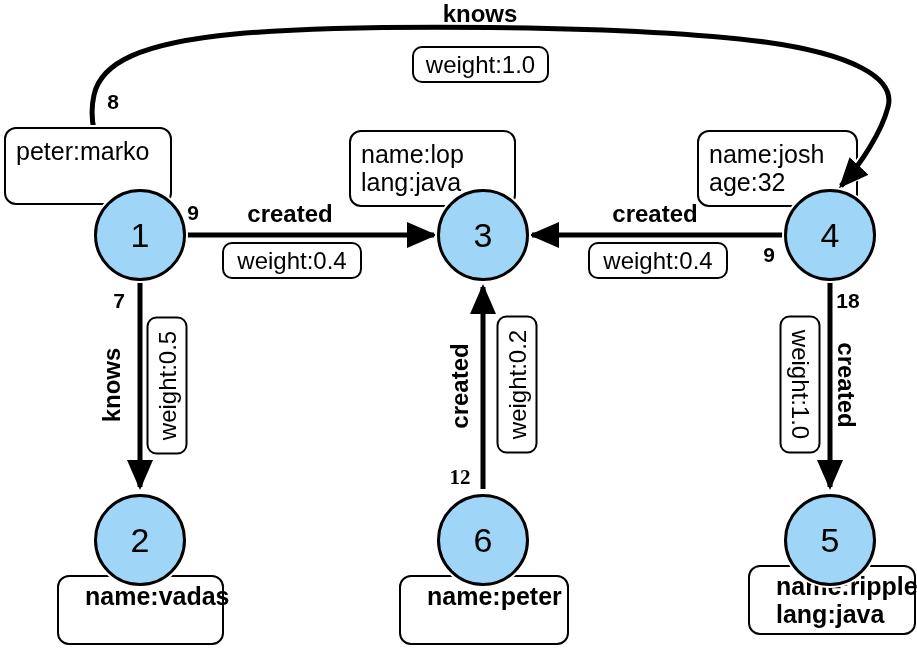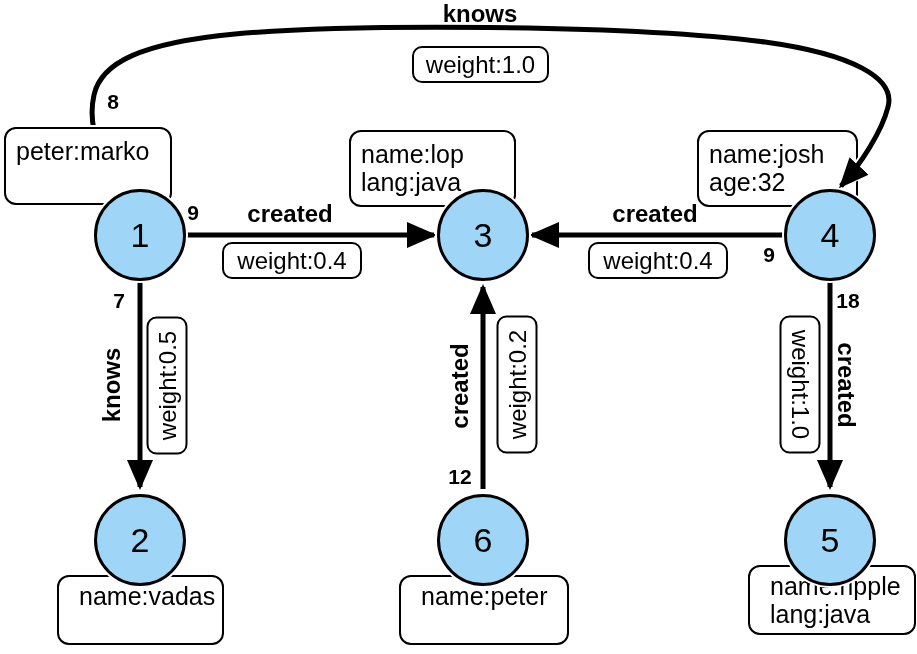--- a/index.html
+++ b/index.html
@@ -6,21 +6,21 @@
   .canvas{position:relative;width:917px;height:654px;background:#ffffff;overflow:hidden;
           font-family:"Liberation Sans",sans-serif;color:#000;}
   .layer-svg{position:absolute;left:0;top:0;z-index:3;}
   .node{position:absolute;width:86px;height:86px;border:3px solid #000;border-radius:50%;
         background:#9FD5F6;box-shadow:0 0 0 2px #fff;display:flex;align-items:center;
         justify-content:center;z-index:6;}
   .nid{font-size:34px;}
   .prop{position:absolute;box-sizing:border-box;background:#fff;border:2.5px solid #000;
         border-radius:12px;box-shadow:0 0 0 2px #fff;font-size:25px;line-height:28px;
         padding:8px 10px;z-index:4;white-space:nowrap;}
-  .prop.bottom{padding:5px 20px;}
+  .prop.bottom{padding:5px 26px;font-weight:bold;}
   .prop.under{z-index:2;}
   .wbox{position:absolute;box-sizing:border-box;background:#fff;border:2.5px solid #000;
         border-radius:10px;box-shadow:0 0 0 2px #fff;font-size:24px;display:flex;
         align-items:center;justify-content:center;z-index:4;white-space:nowrap;}
   .rotccw{transform:rotate(-90deg);}
   .rotcw{transform:rotate(90deg);}
   .elabel{position:absolute;font-weight:bold;font-size:24px;z-index:5;white-space:nowrap;
         transform:translate(-50%,-50%);
         text-shadow:-2px -2px 0 #fff,-2px 2px 0 #fff,2px -2px 0 #fff,2px 2px 0 #fff,
                     -2px 0 0 #fff,2px 0 0 #fff,0 -2px 0 #fff,0 2px 0 #fff;}
@@ -107,21 +107,21 @@
   <div class="elabel" style="left:290px;top:214px;">created</div>
   <div class="elabel" style="left:655px;top:214px;">created</div>
   <div class="elabel rccw" style="left:112px;top:385px;">knows</div>
   <div class="elabel rccw" style="left:460px;top:386px;">created</div>
   <div class="elabel rcw" style="left:846px;top:385px;">created</div>
 
   <div class="enum" style="left:113px;top:102px;">8</div>
   <div class="enum" style="left:193px;top:213px;">9</div>
   <div class="enum" style="left:769px;top:255px;">9</div>
   <div class="enum" style="left:119px;top:301px;">7</div>
-  <div class="enum" style="left:460px;top:477px;">12</div>
+  <div class="enum" style="left:460px;top:477px;font-family:Liberation Serif, serif;">12</div>
   <div class="enum" style="left:848px;top:301px;">18</div>
 
   <div class="node" style="left:94px;top:189px;">
     <span class="nid">1</span>
   </div>
   <div class="node" style="left:437px;top:189px;">
     <span class="nid">3</span>
   </div>
   <div class="node" style="left:784px;top:189px;">
     <span class="nid">4</span>

